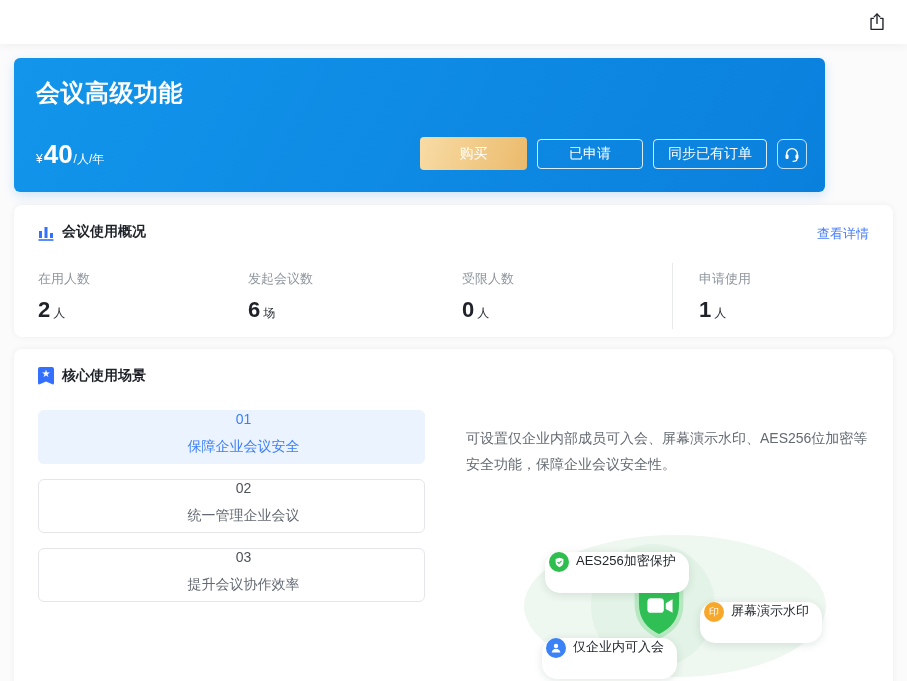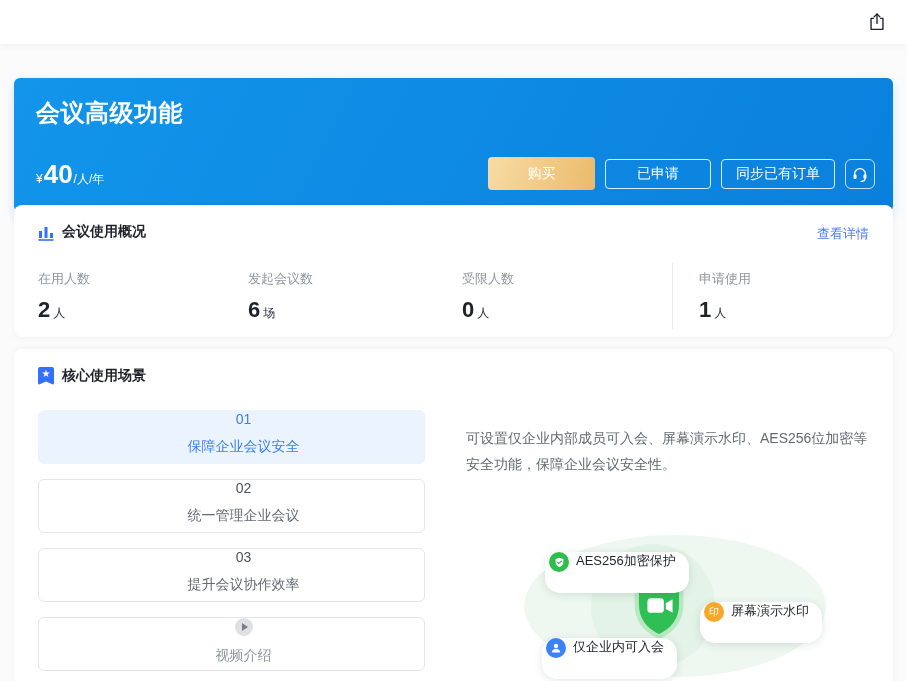--- a/index.html
+++ b/index.html
@@ -9,23 +9,23 @@
     background:#FBFBFC;
     font-family:"Liberation Sans","DejaVu Sans",sans-serif;
     color:#1F2329;
   }
   
   .topbar { position:absolute; left:0; top:0; width:907px; height:44px;
     background:#fff; box-shadow:0 2px 8px rgba(31,35,41,.05); }
   .share-btn { position:absolute; right:17px; top:9px; width:26px; height:26px;
     display:flex; align-items:center; justify-content:center; cursor:pointer; background:transparent; border:none; }
   
-  .hero { position:absolute; left:14px; top:58px; width:879px; height:134px;
+  .hero { position:absolute; left:14px; top:58px; width:811px; height:134px;
     border-radius:6px; background:linear-gradient(118deg,#1295EB 0%,#0A80DD 100%);
-    box-shadow:0 4px 12px rgba(10,128,221,.18);margin-top:20px; }
+    box-shadow:0 4px 12px rgba(10,128,221,.18); }
   .hero-title { position:absolute; left:22px; top:19px; font-size:24px; font-weight:700; color:#fff; letter-spacing:.5px; }
   .hero-price { position:absolute; left:22px; bottom:22px; display:flex; align-items:baseline; color:#fff; }
   .hero-price .cur { font-size:12px; }
   .hero-price .amt { font-size:26px; font-weight:700; margin:0 1px; }
   .hero-price .unit { font-size:12px; }
   .hero-actions { position:absolute; right:18px; bottom:22px; display:flex; align-items:center; gap:10px;padding-left:12px; }
   .btn-buy { width:107px; height:33px; border:none; border-radius:4px; cursor:pointer;
     background:linear-gradient(110deg,#F8DCA6 0%,#EBBA6B 100%);
     color:#fff; font-size:14px; font-family:inherit; }
   .btn-outline { min-width:106px; height:30px; padding:0 14px; background:transparent; cursor:pointer;
@@ -190,26 +190,20 @@
       <span class="lbl">保障企业会议安全</span>
     </div>
     <div class="scene-item">
       <span class="num">02</span>
       <span class="lbl">统一管理企业会议</span>
     </div>
     <div class="scene-item">
       <span class="num">03</span>
       <span class="lbl">提升会议协作效率</span>
     </div>
-    <div class="scene-item">
-      <span class="play-circle">
-          <span class="play-tri"></span>
-        </span>
-      <span class="video-lbl">视频介绍</span>
-    </div>
   </div>
 
   <div class="scene-detail">
     <div class="scene-desc">可设置仅企业内部成员可入会、屏幕演示水印、AES256位加密等安全功能，保障企业会议安全性。</div>
   </div>
 
   <div class="illus-blob"></div>
   <div class="illus-circle"></div>
   <div class="illus-shield">
     <svg width="58" height="66" viewBox="0 0 60 68">

